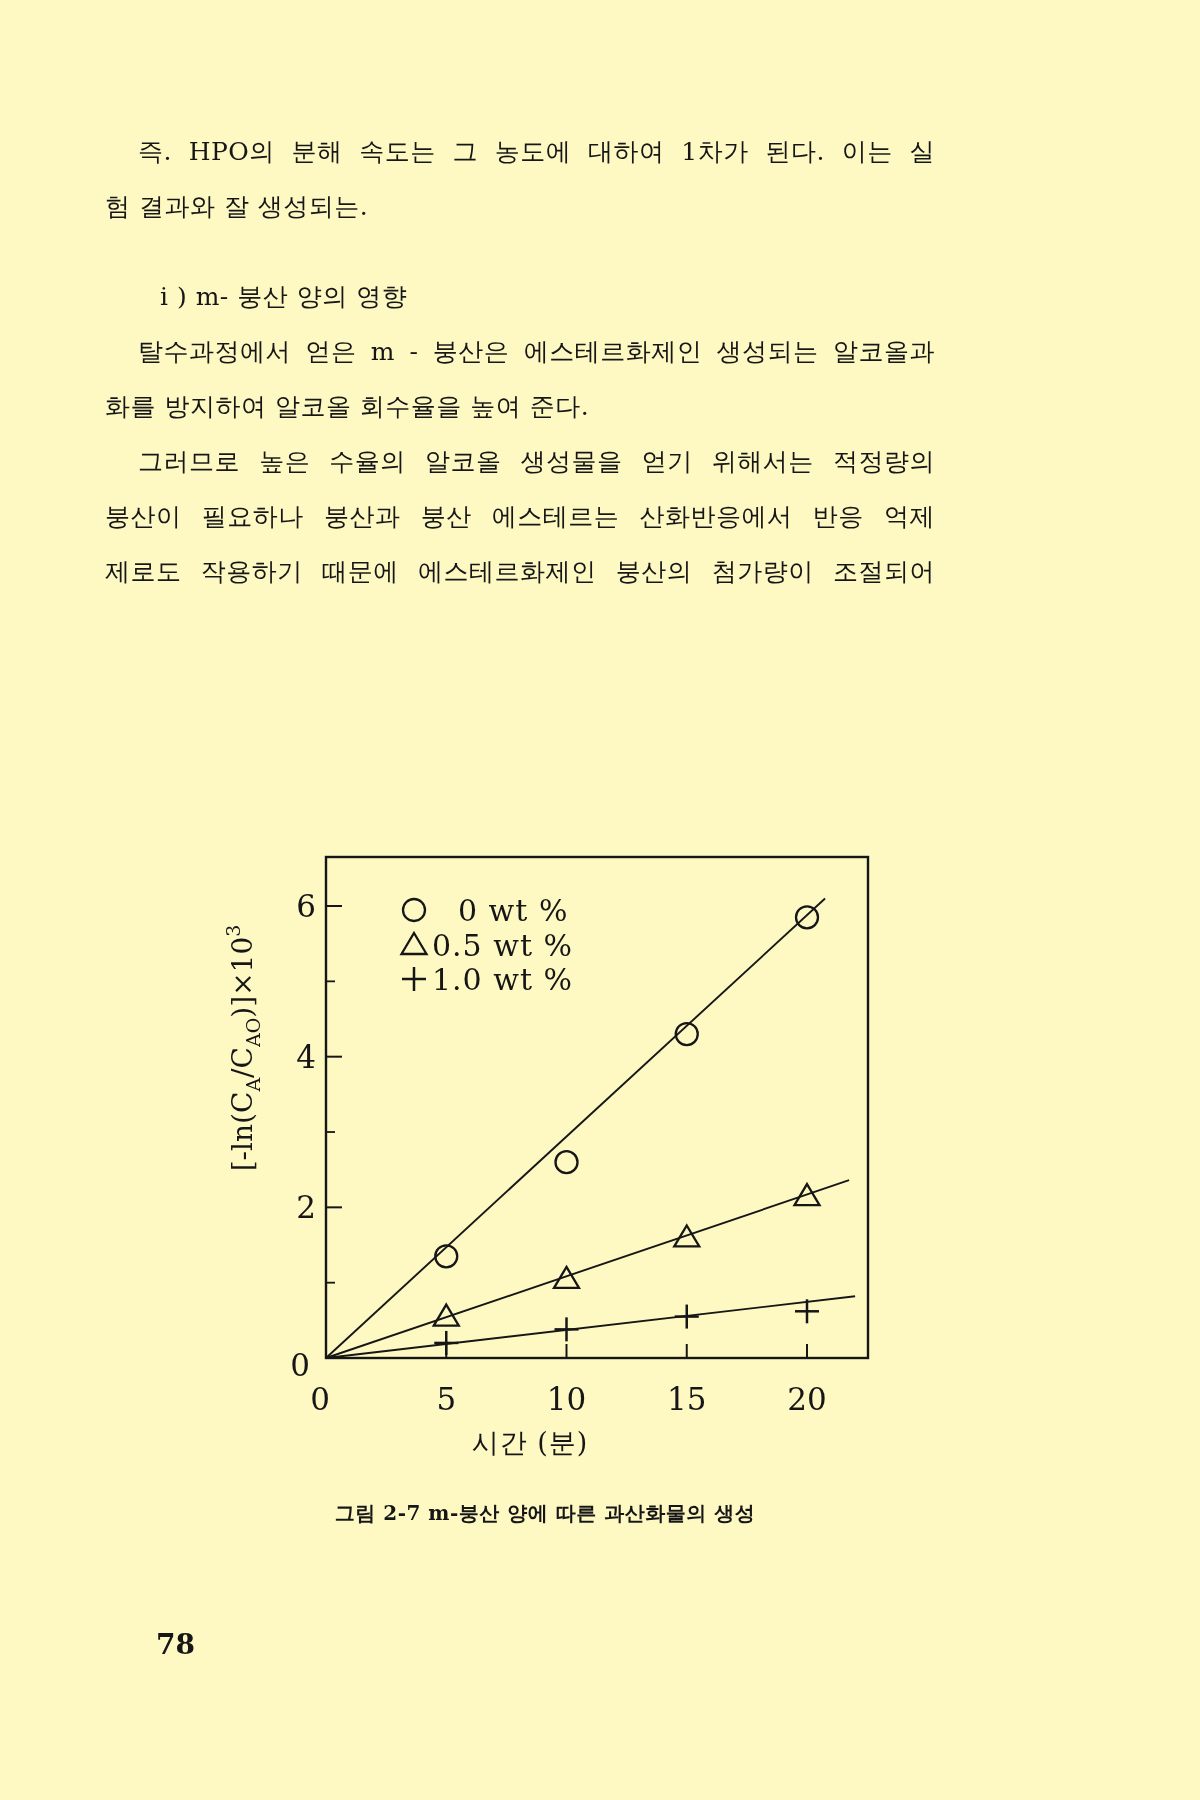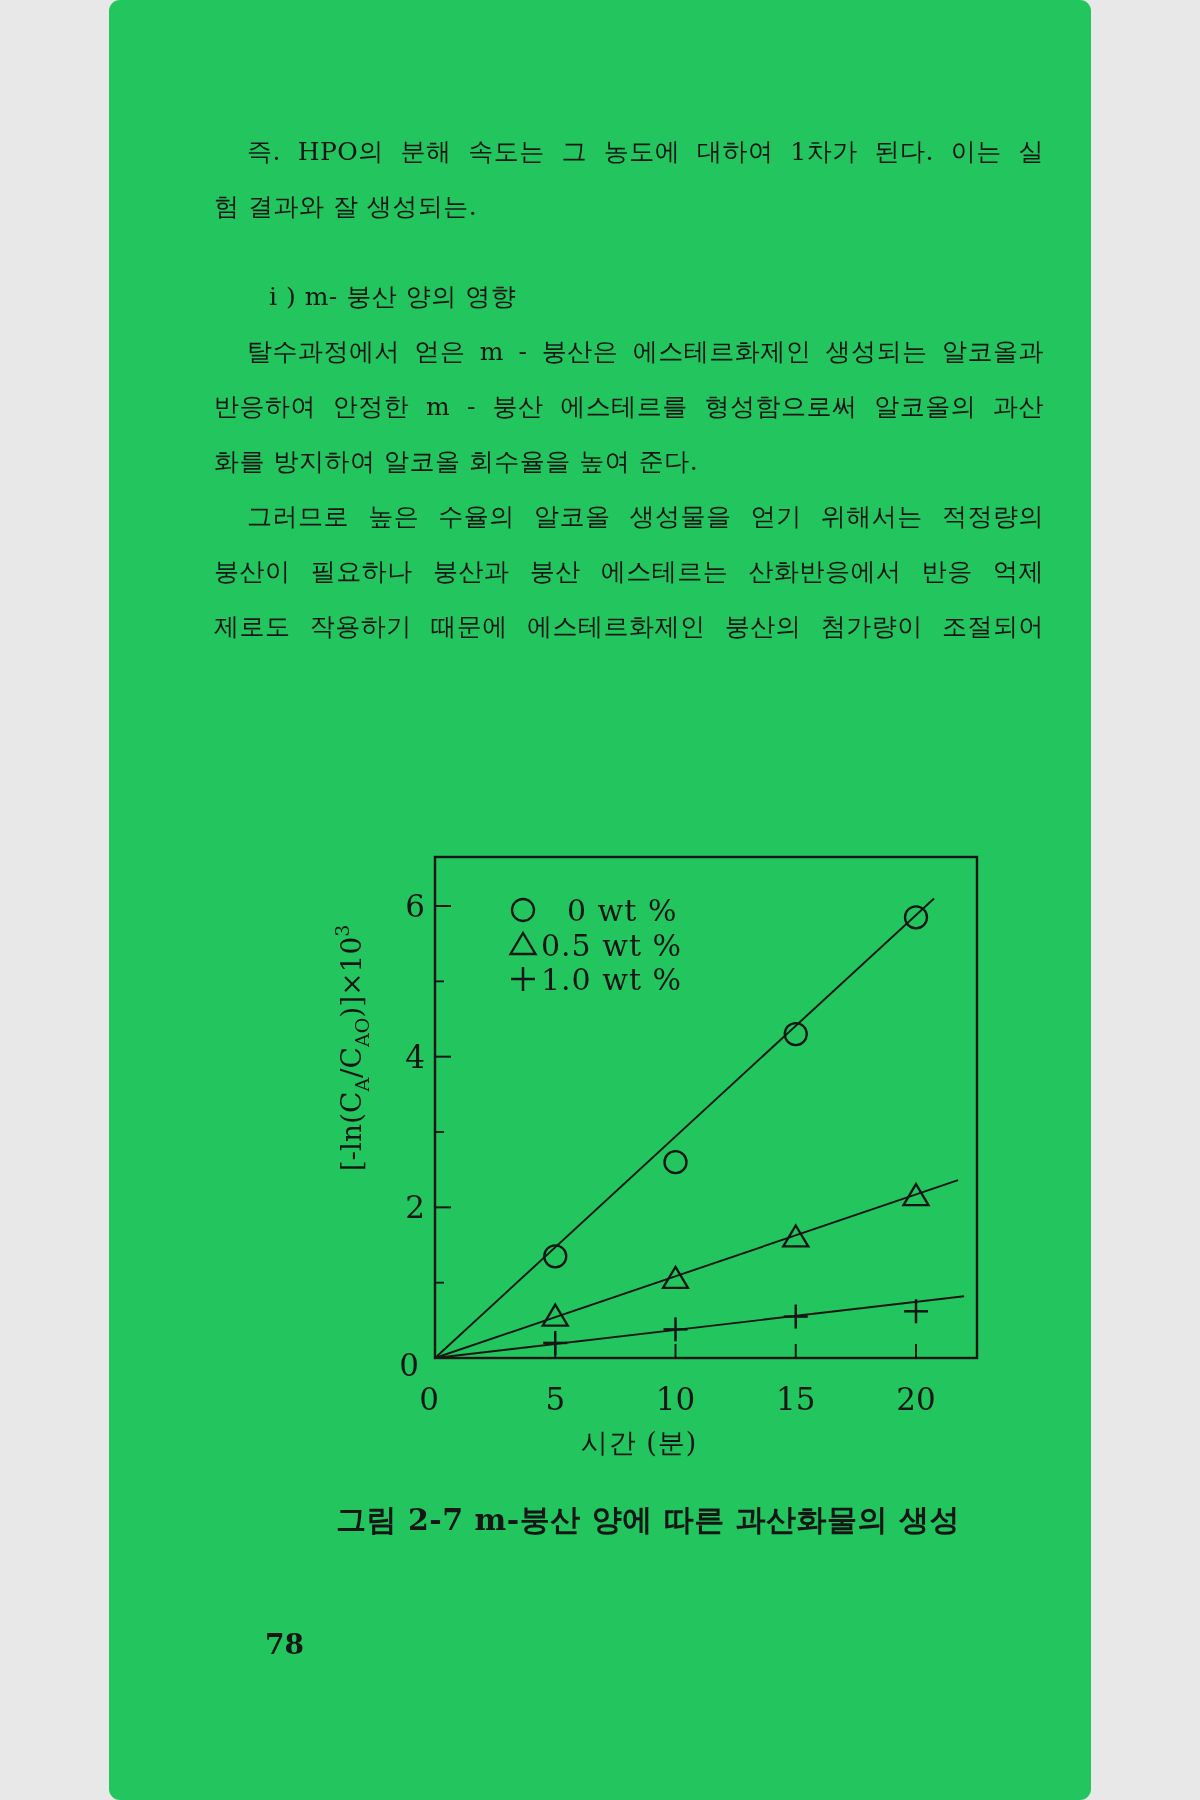--- a/index.html
+++ b/index.html
@@ -1,51 +1,50 @@
 <!DOCTYPE html>
 <html><head>
 <meta charset="utf-8">
 <style>
   html,body{margin:0;padding:0;background:#e8e8e8;}
   .page{
-    position:relative;width:982px;height:1800px;background:#22c55e;
+    position:relative;width:1200px;height:1800px;background:#fef9c3;
     font-family:"DejaVu Serif","Liberation Serif",serif;color:#161616;
-    margin:0 auto;overflow:hidden;border-radius:11px;
+    margin:0 auto;overflow:hidden;
   }
   .bodytext{
     position:absolute;left:105px;top:124px;width:830px;
     font-size:25px;line-height:55px;letter-spacing:.5px;
   }
   .tline{white-space:nowrap;}
   .tline.just{
     white-space:normal;word-break:keep-all;
     text-align:justify;text-align-last:justify;
   }
   .caption{
-    position:absolute;left:99px;top:1500px;width:880px;
-    text-align:center;font-size:30px;font-weight:700;letter-spacing:.5px;
+    position:absolute;left:105px;top:1500px;width:880px;
+    text-align:center;font-size:20px;font-weight:700;letter-spacing:.5px;
   }
   .pagenum{
     position:absolute;left:156px;top:1628px;
     font-size:28px;font-weight:700;
   }
   svg.chart{position:absolute;left:0;top:0;pointer-events:none;}
   svg.chart text{font-family:"DejaVu Serif","Liberation Serif",serif;fill:#161616;}
 </style>
 </head>
 <body>
 
 <div class="page">
 
   <div class="bodytext" id="bodytext">
       <div class="tline just" style="padding-left: 33px;">즉. HPO의 분해 속도는 그 농도에 대하여 1차가 된다. 이는 실</div>
       <div class="tline" style="padding-left: 0px;">험 결과와 잘 생성되는.</div>
       <div class="tline" style="padding-left: 55px; margin-top: 35px;">i ) m- 붕산 양의 영향</div>
       <div class="tline just" style="padding-left: 33px;">탈수과정에서 얻은 m - 붕산은 에스테르화제인 생성되는 알코올과</div>
-      <div class="tline just" style="padding-left: 0px;">반응하여 안정한 m - 붕산 에스테르를 형성함으로써 알코올의 과산</div>
       <div class="tline" style="padding-left: 0px;">화를 방지하여 알코올 회수율을 높여 준다.</div>
       <div class="tline just" style="padding-left: 33px;">그러므로 높은 수율의 알코올 생성물을 얻기 위해서는 적정량의</div>
       <div class="tline just" style="padding-left: 0px;">붕산이 필요하나 붕산과 붕산 에스테르는 산화반응에서 반응 억제</div>
       <div class="tline just" style="padding-left: 0px;">제로도 작용하기 때문에 에스테르화제인 붕산의 첨가량이 조절되어</div>
     </div>
 
   <svg class="chart" id="chartsvg" width="1200" height="1800" viewBox="0 0 1200 1800">
       <rect x="326" y="857" width="542" height="501" fill="none" stroke="#161616" stroke-width="2.4"></rect>
       <text x="320" y="1410" text-anchor="middle" font-size="31">0</text>
       <line x1="446.25" y1="1358" x2="446.25" y2="1344" stroke="#161616" stroke-width="2"></line>

